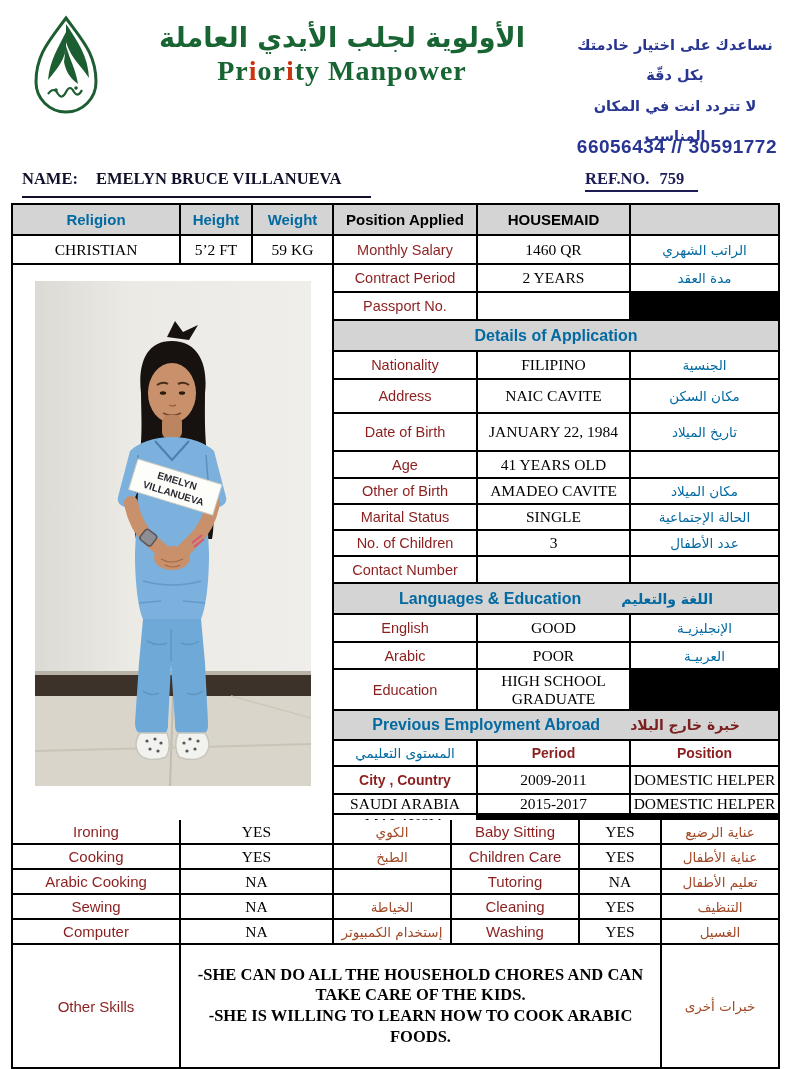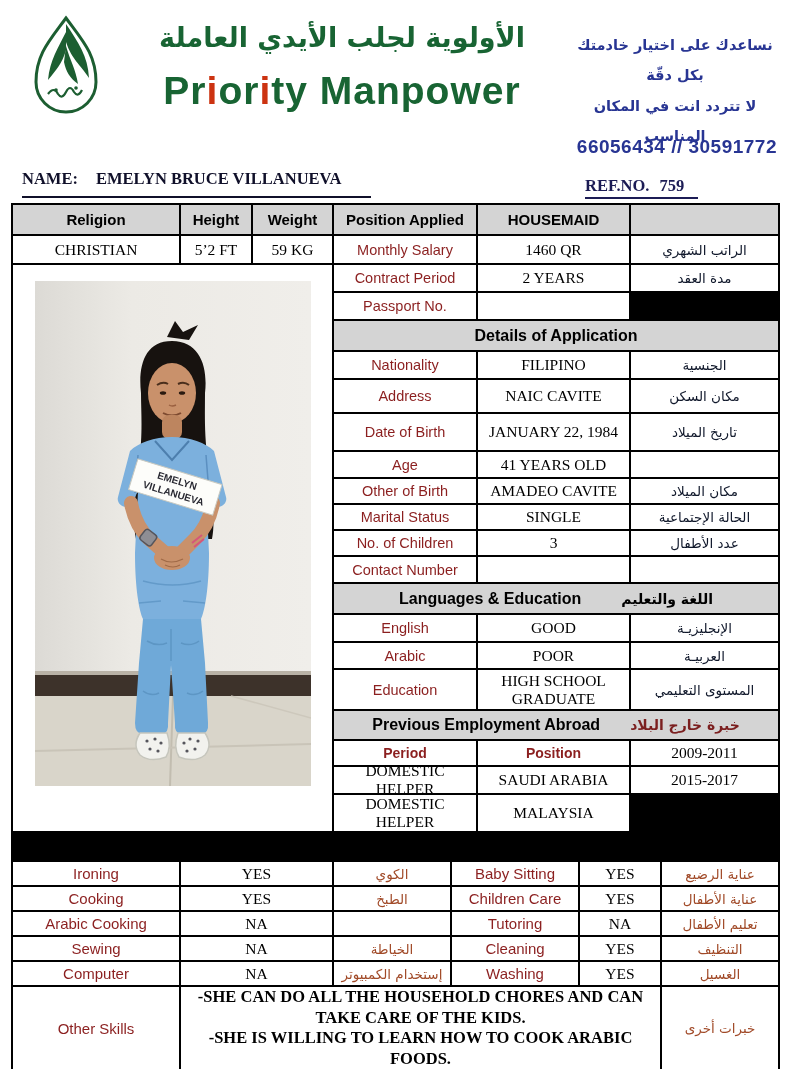--- a/index.html
+++ b/index.html
@@ -4,66 +4,66 @@
 <style>
   html,body{margin:0;padding:0;background:#fff;}
   .page{position:relative;width:791px;height:1069px;background:#fff;overflow:hidden;
         font-family:"Liberation Sans",sans-serif;}
 
   
   .logo{position:absolute;left:20px;top:12px;width:92px;height:110px;}
   .brand{position:absolute;left:112px;top:22px;width:460px;text-align:center;}
   .brand-ar{font-family:"DejaVu Sans",sans-serif;font-weight:bold;font-size:27px;
             color:#186433;direction:rtl;line-height:1.2;}
-  .brand-en{font-family:Liberation Sans, sans-serif;font-weight:bold;font-size:39px;
-            color:#186433;letter-spacing:1px;margin-top:15px;}
+  .brand-en{font-family:Liberation Serif, serif;font-weight:bold;font-size:28px;
+            color:#186433;letter-spacing:1px;margin-top:1px;}
   .brand-en .red-i{color:#cc3311;}
   .slogan{position:absolute;right:6px;top:30px;width:220px;text-align:center;
           font-family:"DejaVu Sans",sans-serif;font-weight:bold;font-size:14.5px;
           color:#283593;direction:rtl;line-height:2.1;}
   .phone{position:absolute;right:14px;top:136px;font-weight:bold;font-size:19px;
          color:#283593;letter-spacing:.5px;font-family:"Liberation Sans",sans-serif;}
   .nameline{position:absolute;left:22px;top:169px;font-family:"Liberation Serif",serif;
             font-weight:bold;font-size:16.5px;color:#10102a;}
   .nameline .u{border-bottom:2px solid #10102a;padding-bottom:7px;padding-right:30px;display:inline-block;}
   .nameline .gap{display:inline-block;width:18px;}
   .refline{position:absolute;left:585px;top:169px;font-family:"Liberation Serif",serif;
-           font-weight:bold;font-size:16.5px;color:#1c1c55;margin-top:7px;}
+           font-weight:bold;font-size:16.5px;color:#1c1c55;}
   .refline .u{border-bottom:2px solid #1c1c55;padding-bottom:1px;padding-right:14px;display:inline-block;}
   .refline .gap{display:inline-block;width:10px;}
 
   
   .doc{position:absolute;left:11px;top:203px;width:769px;height:866px;box-sizing:border-box;
        border:2px solid #000;background:#000;display:flex;flex-direction:column;gap:2px;}
   .cell{background:#fff;display:flex;flex-direction:column;align-items:center;justify-content:center;
         text-align:center;overflow:hidden;padding:0 2px;box-sizing:border-box;}
   .hdrbg{background:#d4d4d4;}
-  .blue{color:#000000;font-weight:bold;}
+  .blue{color:#0369a1;font-weight:bold;}
   .lbl{font-size:14.5px;color:#8b1f1f;font-family:"Liberation Sans",sans-serif;}
   .val{font-size:15.5px;color:#000;font-family:"Liberation Serif",serif;}
-  .ar{font-size:13.5px;color:#0f172a;font-family:"DejaVu Sans",sans-serif;direction:rtl;}
+  .ar{font-size:13.5px;color:#0369a1;font-family:"DejaVu Sans",sans-serif;direction:rtl;}
   .ar-brown{color:#a14a28;}
   .bold{font-weight:bold;}
 
   .sec-a{display:grid;grid-template-columns:166px 70px 79px 142px 151px 1fr;
          grid-template-rows:29px 27px;gap:2px;background:#000;height:58px;}
   .sec-a .h{font-size:15px;}
 
   .sec-b{display:grid;grid-template-columns:319px 1fr;gap:2px;background:#000;height:553px;}
   .photo-cell{background:#fff;display:block;padding:16px 0 0 22px;box-sizing:border-box;}
   .rt{display:grid;grid-template-columns:142px 151px 1fr;gap:2px;background:#000;
       grid-template-rows:26px 26px 29px 26px 32px 36px 25px 24px 24px 24px 25px 29px 26px 25px 39px 28px 24px 26px 1fr;}
   .span3{grid-column:1 / -1;}
   .sec-hdr{font-size:16px;}
   .emp-h{font-size:14px;color:#8b1f1f;font-weight:bold;font-family:"Liberation Sans",sans-serif;text-align:center;}
 
   .sec-c{display:grid;grid-template-columns:1fr;height:30px;background:#000;}
   .skills-hdr{flex-direction:row;gap:120px;}
   .sec-d{display:grid;grid-template-columns:166px 151px 116px 126px 80px 1fr;
-         grid-auto-rows:23px;gap:2px;background:#000;height:123px;margin-top:42px;}
+         grid-auto-rows:23px;gap:2px;background:#000;height:123px;}
   .sec-d .lbl{font-size:15px;}
   .sec-e{display:grid;grid-template-columns:166px 1fr 116px;gap:2px;background:#000;flex:1;}
   .other-text{font-family:"Liberation Serif",serif;font-weight:bold;font-size:16.5px;line-height:1.25;}
 
   .arhdr{font-family:"DejaVu Sans",sans-serif;direction:rtl;font-weight:bold;}
 </style>
 </head>
 <body>
 
 <div class="page">
@@ -238,29 +238,30 @@
         <div class="cell lbl">English</div>
         <div class="cell val">GOOD</div>
         <div class="cell ar">الإنجليزيـة</div>
 
         <div class="cell lbl">Arabic</div>
         <div class="cell val">POOR</div>
         <div class="cell ar">العربيـة</div>
 
         <div class="cell lbl">Education</div>
         <div class="cell val">HIGH SCHOOL GRADUATE</div>
-        <div class="cell ar">المستوى التعليمي</div>
-
         <div class="cell hdrbg span3" style="flex-direction:row;gap:30px;">
           <span class="blue sec-hdr">Previous Employment Abroad</span>
           <span class="arhdr" style="font-size:14px;color:#7b1f1f;">خبرة خارج البلاد</span>
         </div>
 
+        <div class="cell ar">المستوى التعليمي</div>
+
         <div class="cell emp-h">Period</div>
         <div class="cell emp-h">Position</div>
+        <div class="cell emp-h">City ,  Country</div>
 
         <div class="cell val">2009-2011</div>
         <div class="cell val">DOMESTIC HELPER</div>
         <div class="cell val">SAUDI ARABIA</div>
 
         <div class="cell val">2015-2017</div>
         <div class="cell val">DOMESTIC HELPER</div>
         <div class="cell val">MALAYSIA</div>
       </div>
     </div>

